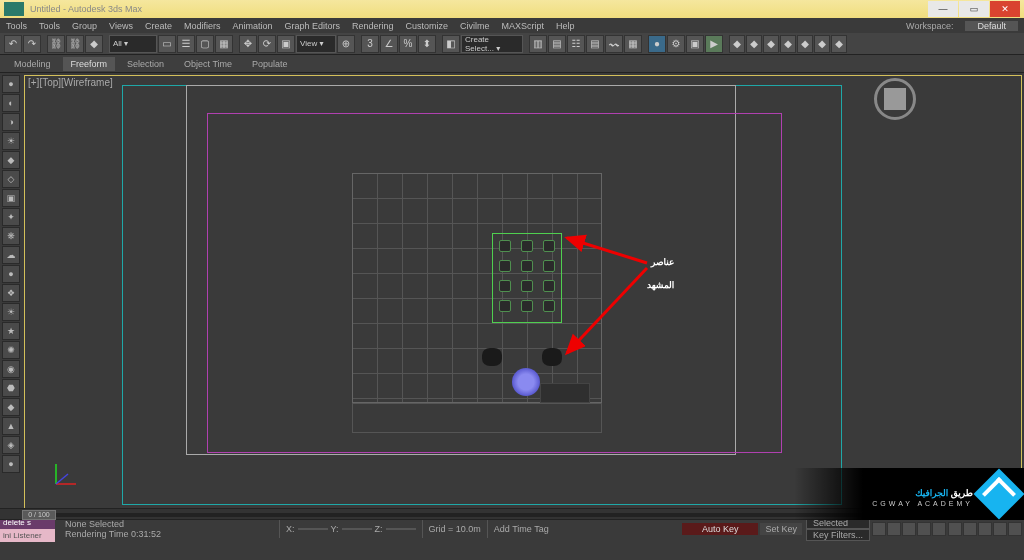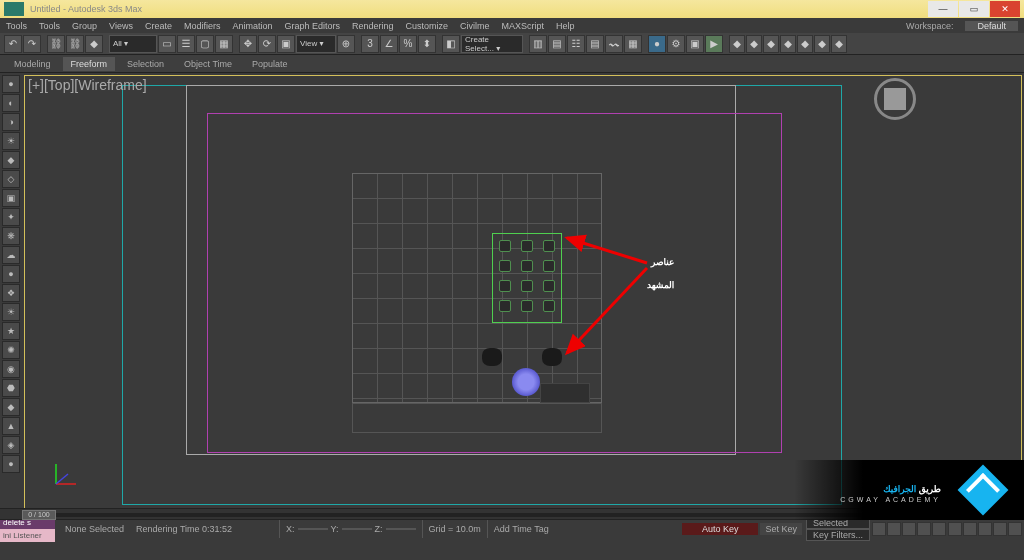--- a/index.html
+++ b/index.html
@@ -25,21 +25,21 @@
 .ribbontabs { height:18px; background:#3e3e3e; display:flex; align-items:center; padding:0 6px; gap:4px; color:#aaa; border-bottom:1px solid #222;text-align:right;}
 .ribbontabs .rtab { padding:2px 8px; }
 .ribbontabs .rtab.active { background:#555; color:#ddd; }
 
 .mainarea { position:absolute; top:73px; left:0; right:0; bottom:30px; display:flex; }
 .lefttoolbar { width:22px; background:#3a3a3a; display:flex; flex-direction:column; align-items:center; padding-top:2px; gap:1px;}
 .ltbtn { width:18px; height:18px; background:#4a4a4a; border:1px solid #2a2a2a; color:#bbb; font-size:9px; display:flex; align-items:center; justify-content:center;}
 
 .viewport { flex:1; background:#3a3a3a; position:relative; overflow:hidden; }
 .vpborder { position:absolute; inset:2px; border:1px solid #d4c05a; }
-.vplabel { position:absolute; top:4px; left:6px; color:#aaa; font-size:14px; z-index:5;}
+.vplabel { position:absolute; top:4px; left:6px; color:#aaa; font-size:10px; z-index:5;}
 .safe-cyan { position:absolute; border:1px solid #1fa8a8; }
 .safe-mag  { position:absolute; border:1px solid #b040b0; }
 .safe-white{ position:absolute; border:1px solid #aaa; }
 
 .scene { position:absolute; left:330px; top:100px; width:250px; height:260px; }
 .gridfloor { position:absolute; inset:0 0 30px 0; }
 .gridfloor::before { content:""; position:absolute; inset:0;
   background-image:linear-gradient(#555 1px,transparent 1px),linear-gradient(90deg,#555 1px,transparent 1px);
   background-size:25px 25px; }
 .floorborder{ position:absolute; inset:0; border:1px solid #666;}
@@ -77,21 +77,21 @@
 .statusbar .sec { padding:0 6px; border-left:1px solid #555; height:100%; display:flex; align-items:center; gap:3px;}
 .statusbar .coord { background:#2a2a2a; border:1px solid #555; padding:0 3px; min-width:30px;}
 .statusbar .autokey { background:#5a1a1a; color:#ddd; padding:1px 20px; margin-left:auto; margin-right:2px;}
 .statusbar .setkey { background:#444; padding:1px 5px; margin-right:4px;}
 .statusbar .keyfilt { background:#2a2a2a; border:1px solid #555; padding:0 6px; margin-right:2px;}
 .statusbar .endplay { display:flex; gap:1px; margin-right:2px;}
 .statusbar .endplay .pb { width:14px; height:14px; background:#505050; border:1px solid #333;}
 
 .axisgizmo { position:absolute; left:28px; bottom:40px; width:30px; height:30px; }
 
-.watermark { position:absolute; right:0; bottom:40px; width:230px; height:60px; background:linear-gradient(90deg,rgba(0,0,0,0) 0%, #000 30%); display:flex; align-items:center; justify-content:flex-end; padding-right:23px; gap:24px;}
+.watermark { position:absolute; right:0; bottom:40px; width:230px; height:52px; background:linear-gradient(90deg,rgba(0,0,0,0) 0%, #000 30%); display:flex; align-items:center; justify-content:flex-end; padding-right:7px; gap:8px;}
 .watermark .txt { color:#fff; text-align:right; direction:rtl;}
 .watermark .txt .ar { font-size:16px; font-weight:700; letter-spacing:0;}
 .watermark .txt .ar .hl { color:#17b4f0;}
 .watermark .txt .en { font-size:7px; letter-spacing:3px; color:#ccc;}
 .watermark .logo { width:36px; height:36px; background:#17b4f0; transform:rotate(45deg); position:relative;}
 .watermark .logo::after{content:"";position:absolute;inset:6px;border:4px solid #fff; border-right:none; border-bottom:none;}
 </style>
 </head>
 <body>
 
@@ -272,21 +272,21 @@
   <div class="timeslider">
     <span class="frame0">0</span>
     <div class="track"></div>
     <div class="handle">0 / 100</div>
   </div>
   <div class="statusbar">
     <div style="display:flex;flex-direction:column">
       <div class="delbox">delete s</div>
       <div class="listener">ini Listener</div>
     </div>
-    <div style="display:flex;flex-direction:row;flex:0 0 220px">
+    <div style="display:flex;flex-direction:column;flex:0 0 220px">
       <div class="sec" style="border:none">
           <span>None Selected</span>
         </div>
       <div class="sec" style="border:none">
           <span>Rendering Time 0:31:52</span>
         </div>
     </div>
     <div class="sec">
       <span>X:</span>
         <span class="coord"></span>

